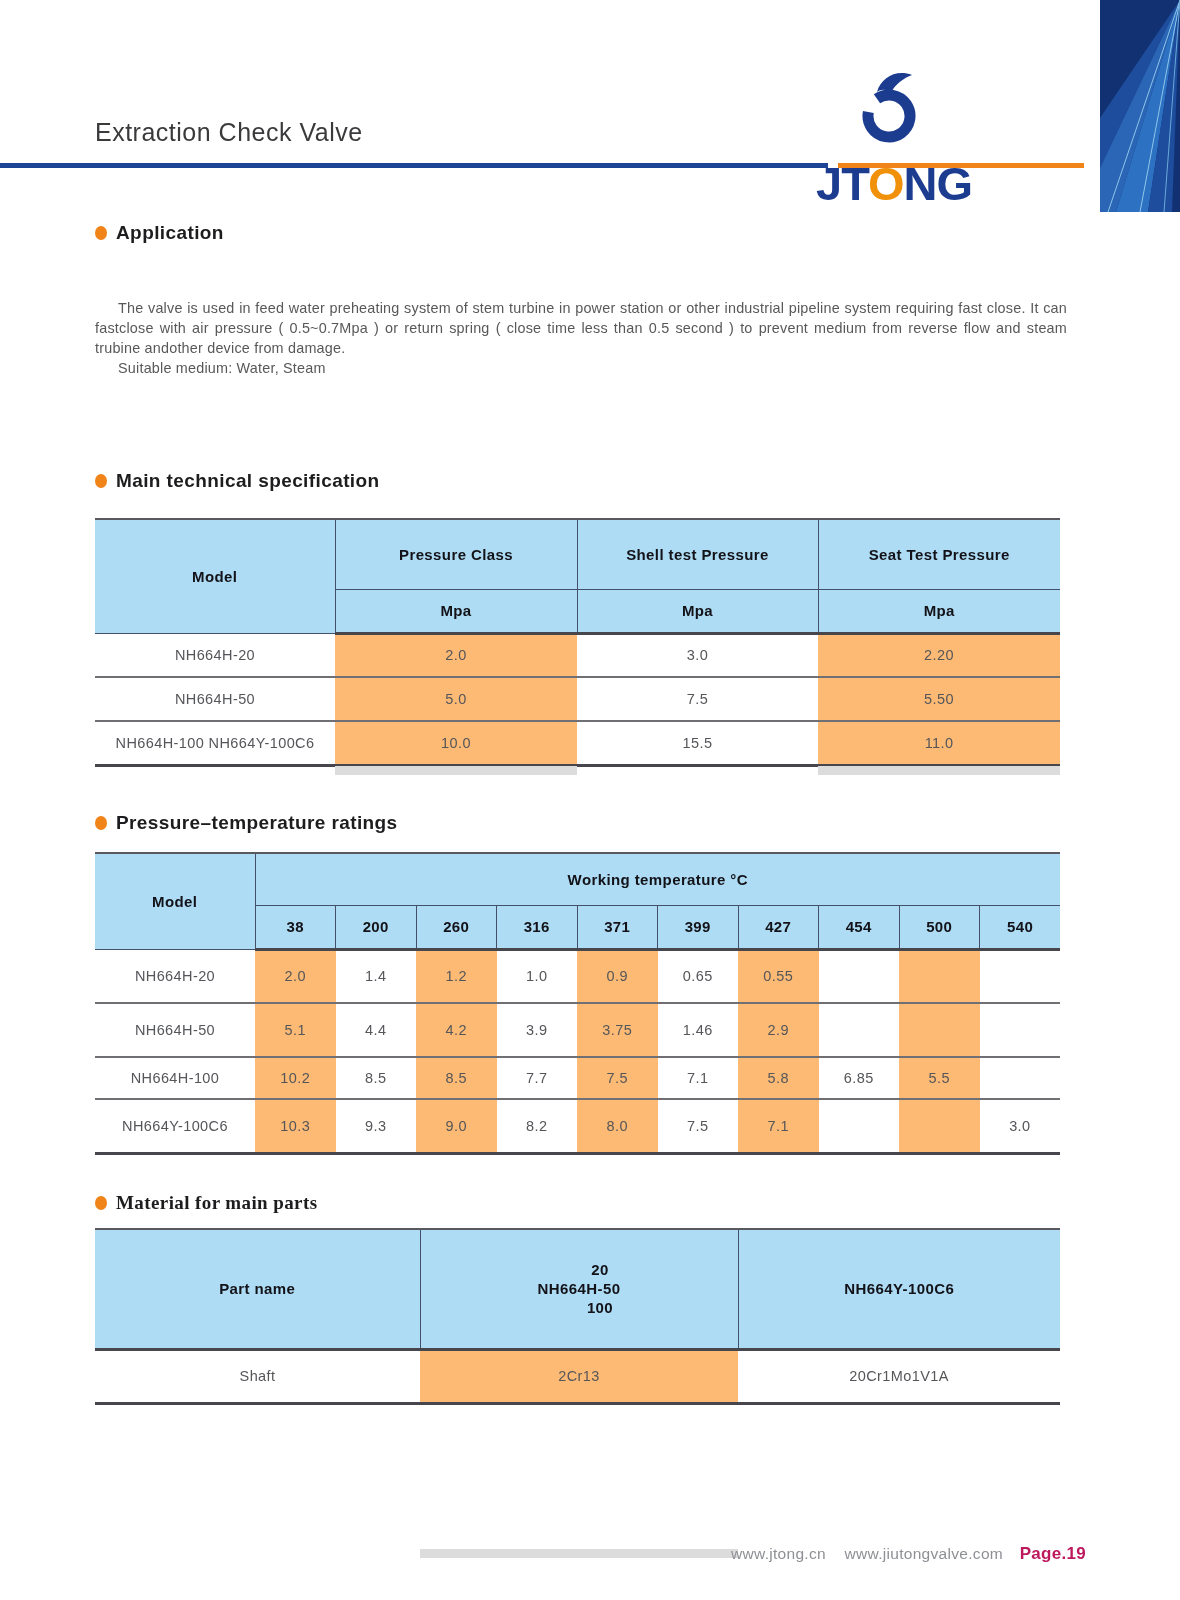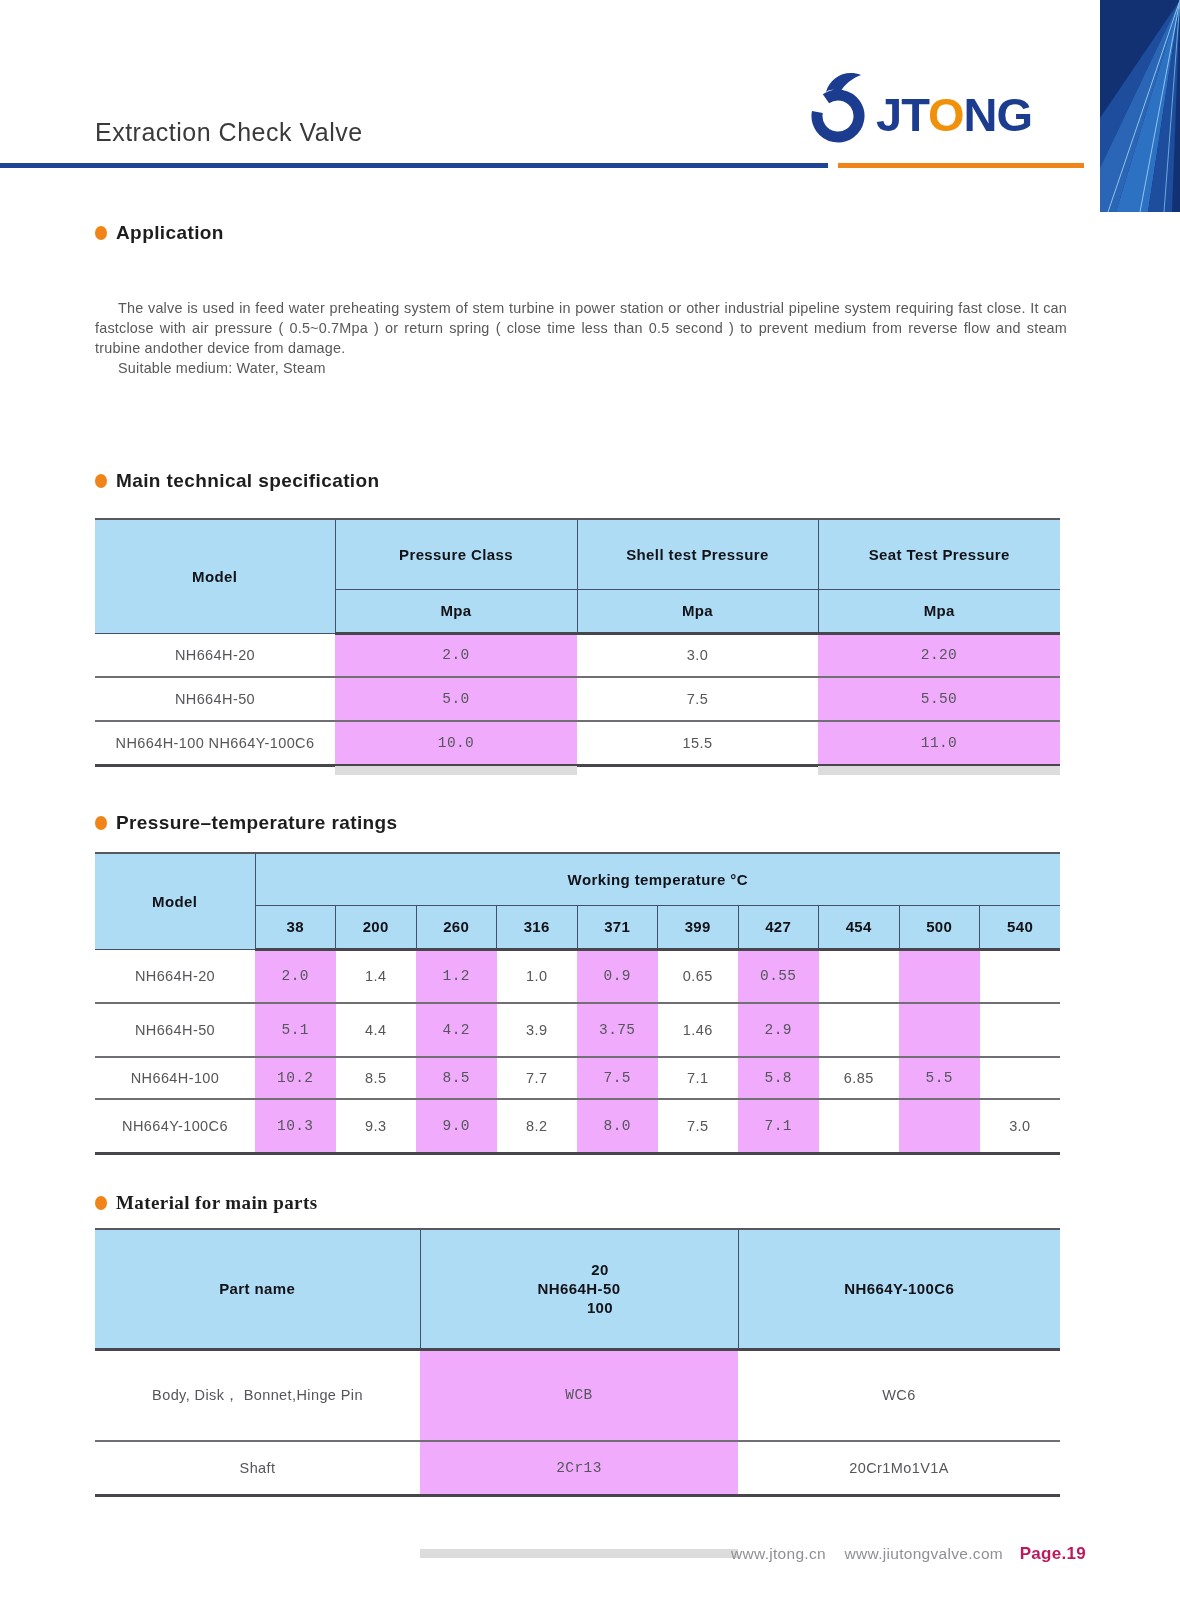--- a/index.html
+++ b/index.html
@@ -9,21 +9,21 @@
   }
 
   
   .doc-title {
     position:absolute; left:95px; top:118px;
     font-size:25px; color:#3a3a3c; letter-spacing:0.5px;
   }
   .rule-blue  { position:absolute; left:0;   top:163px; width:828px; height:5px; background:#1e4496; }
   .rule-orange{ position:absolute; left:838px; top:163px; width:246px; height:5px; background:#f08418; }
 
-  .logo { position:absolute; left:810px; top:68px; display:flex; align-items:center; }
+  .logo { position:absolute; left:810px; top:68px; display:flex; align-items:center;flex-direction:column; }
   .logo-text {
     font-size:47px; font-weight:bold; color:#1c3c90;
     letter-spacing:-1px; line-height:1; margin-left:6px; margin-top:14px;
   }
   .logo-text .logo-o { color:#f19009; }
 
   .corner { position:absolute; top:0; right:0; width:80px; height:212px; }
 
   
   .sec-head {
@@ -54,21 +54,21 @@
   }
   table.t tr.hd td {
     background:#aedcf4; font-weight:bold; color:#121218; font-size:15px;
     border-left:1px solid #44506a; border-right:1px solid #44506a;
   }
   table.t tr td:first-child { border-left:none !important; }
   table.t tr td:last-child  { border-right:none !important; }
   table.t tr.hd1 td { border-bottom:1px solid #44506a; }
   table.t tr.hdlast td { border-bottom:3px solid #46464c; }
   table.t tr.body + tr.body td { border-top:2px solid #707074; }
-  table.t td.g { background:#f0abfc;font-family:Liberation Mono, monospace; }
+  table.t td.g { background:#fdba74; }
 
   .stackmid { line-height:19px; }
   .stackmid .off { transform:translateX(21px); }
 
   .bleed { position:absolute; height:9px; background:#dcdcdc; }
 
   
   .footer {
     position:absolute; top:1544px; left:0; width:1086px; text-align:right;
     font-size:15.5px; color:#8e9095; letter-spacing:0.3px;
@@ -268,25 +268,20 @@
       <td>Part name</td>
       <td>
         <div class="stackmid">
           <div class="off">20</div>
           <div>NH664H-50</div>
           <div class="off">100</div>
         </div>
       </td>
       <td>NH664Y-100C6</td>
     </tr>
-    <tr class="body" style="height:92px;">
-      <td>Body, Disk， Bonnet,Hinge Pin</td>
-      <td class="g">WCB</td>
-      <td>WC6</td>
-    </tr>
     <tr class="body" style="height:54px;">
       <td>Shaft</td>
       <td class="g">2Cr13</td>
       <td>20Cr1Mo1V1A</td>
     </tr>
   </tbody>
     </table>
   <div class="bleed" style="left:420px; top:1549px; width:318px;"></div>
 
   <div class="footer">

